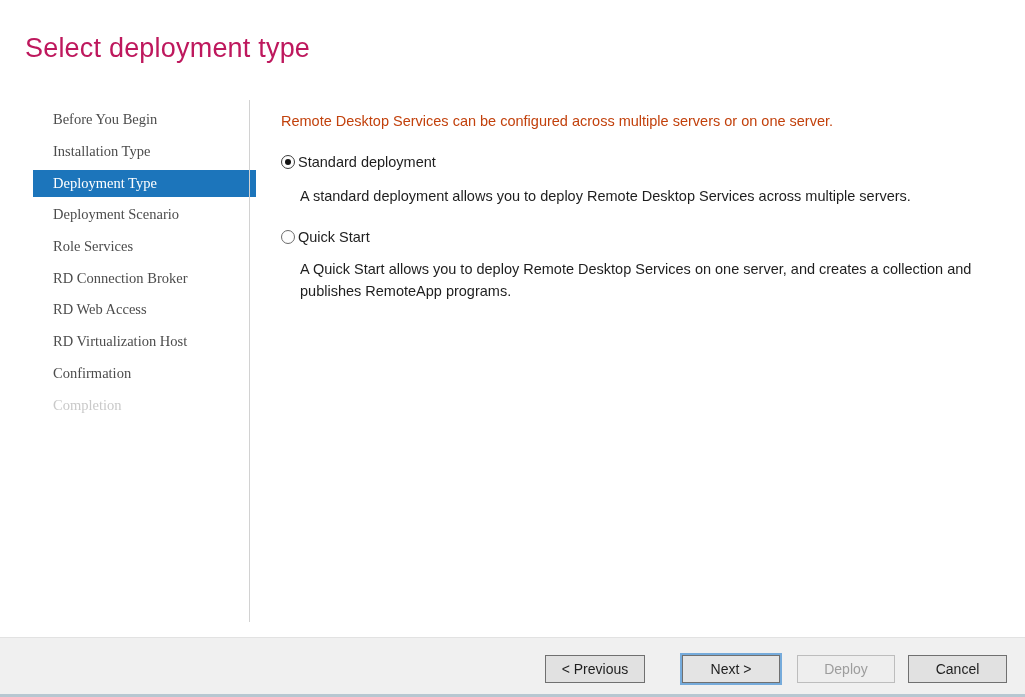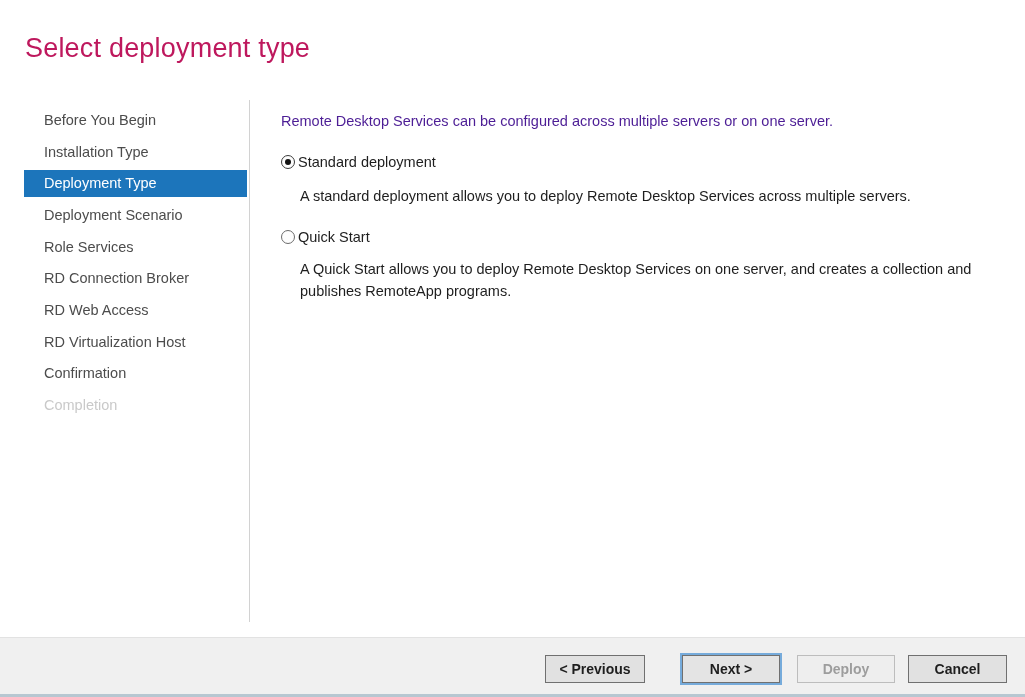--- a/index.html
+++ b/index.html
@@ -15,38 +15,38 @@
   .page-title {
     position: absolute; left: 25px; top: 33px;
     font-size: 27px; font-weight: 400; letter-spacing: 0.2px;
     color: #be185d;
   }
   .dest-block { position: absolute; right: 30px; top: 31px; text-align: right; }
   .dest-label { font-size: 11.5px; font-weight: 700; color: #3a3a3a; letter-spacing: 0.2px; }
   .dest-value { font-size: 11.5px; color: #4a4a4a; margin-top: 3px; }
 
   
-  .sidebar { position: absolute; left: 24px; top: 104px; width: 223px; }
+  .sidebar { position: absolute; left: 33px; top: 104px; width: 223px; font-family: Liberation Serif, serif; }
   .nav-item {
     height: 31.7px; display: flex; align-items: center;
     padding-left: 20px; font-size: 14.5px; color: #4c4c4c; cursor: default;
   }
   .nav-item.selected {
     background: #1c75bb; color: #ffffff;
     height: 27px; margin: 2.35px 0;
   }
   .nav-item.disabled { color: #c9c9c9; }
   .v-divider {
     position: absolute; left: 249px; top: 100px; width: 1px; height: 522px;
     background: #d2d2d2;
   }
 
   
   .content { position: absolute; left: 281px; top: 0; width: 724px; }
-  .intro { position: absolute; top: 113px; left: 0; font-size: 14.5px; color: #4c1d95; width: 724px; }
+  .intro { position: absolute; top: 113px; left: 0; font-size: 14.5px; color: #c2410c; width: 724px; }
 
   .option-label-row { position: absolute; left: 0; display: flex; align-items: center; gap: 3px; }
   .option-row-1 { top: 154px; }
   .option-row-2 { top: 229px; }
   .radio {
     width: 14px; height: 14px; border-radius: 50%; background: #fdfdfd;
     border: 1px solid #6b6b6b; position: relative; flex: 0 0 auto;
   }
   .radio.checked { border-color: #3b3b3b; }
   .radio.checked::after {
@@ -67,21 +67,21 @@
     background: #f0f0f0; border-top: 1px solid #e2e2e2;
   }
   .bottom-strip {
     position: absolute; left: 0; right: 0; bottom: 0; height: 3px;
     background: #b7c7d1;
   }
   .btn {
     position: absolute; top: 17px; height: 28px;
     background: #e1e1e1; border: 1px solid #707070;
     font-family: "Liberation Sans", sans-serif; font-size: 14px; color: #1e1e1e;
-    text-align: center; cursor: pointer; padding: 0; font-weight: bold;
+    text-align: center; cursor: pointer; padding: 0;
   }
   .btn-previous { left: 545px; width: 100px; }
   .btn-next { left: 682px; width: 98px; box-shadow: 0 0 0 2px #76abdb; border-color: #707070; background: #e4e4e4; }
   .btn-deploy { left: 797px; width: 98px; background: #eeeeee; border-color: #bdbdbd; color: #9d9d9d; cursor: default; }
   .btn-cancel { left: 908px; width: 99px; }
 </style>
 </head>
 <body>
 
 <div class="wizard">

